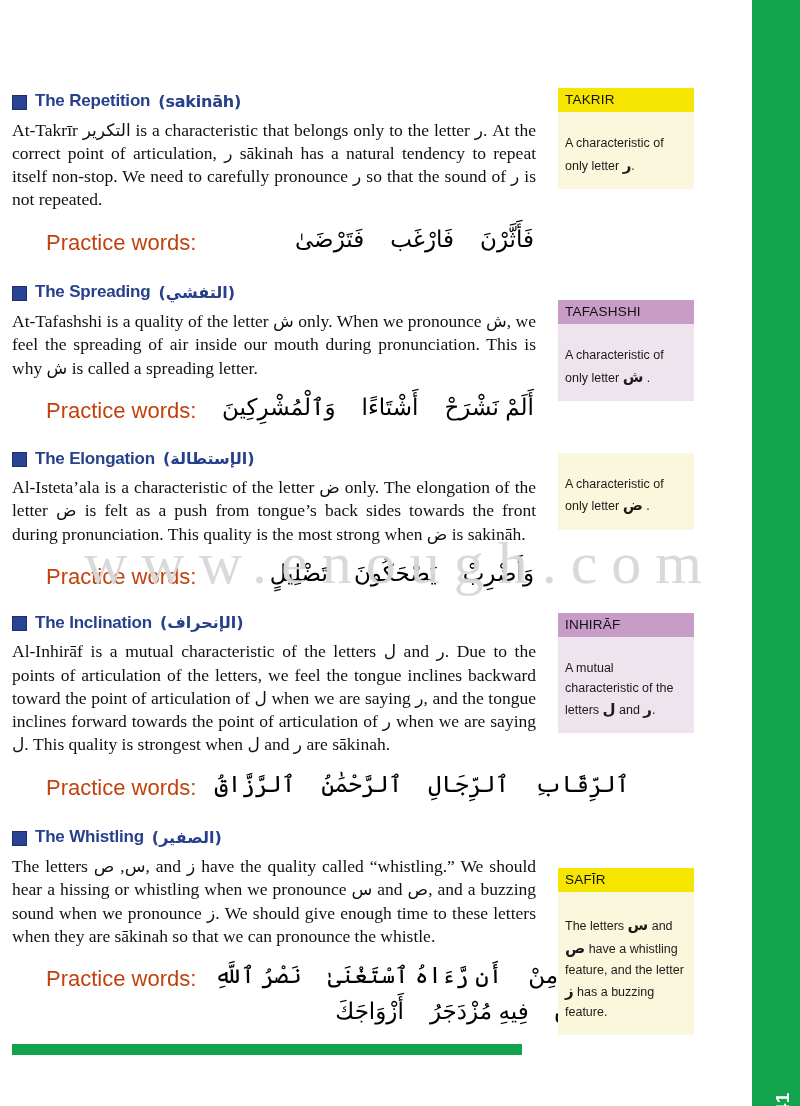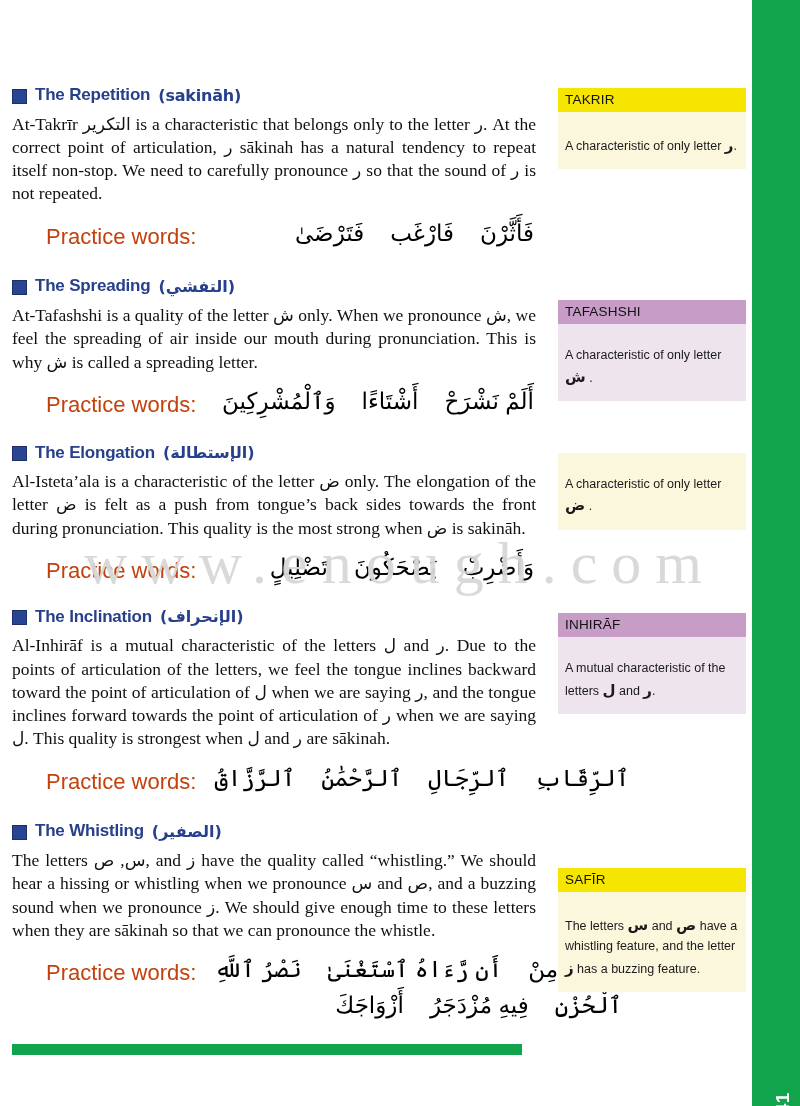--- a/index.html
+++ b/index.html
@@ -36,21 +36,21 @@
     gap:14px;
     padding-left:26px;
     box-sizing:border-box;
     direction:rtl;
   }
   .sidebar-green .vtext span{direction:ltr;}
 
   
   .content{
     position:absolute;
-    left:12px; top:8px;
+    left:12px; top:14px;
     width:524px;
     padding-top:78px;
   }
 
   .section{margin-bottom:2px;}
 
   h2.heading{
     margin:0 0 8px 0;
     font-family:"Liberation Sans", sans-serif;
     font-size:17px;
@@ -122,21 +122,21 @@
   #sec-repetition{padding-top:0;}
   #sec-spreading{margin-top:26px;}
   #sec-elongation{margin-top:24px;}
   #sec-inclination{margin-top:22px;}
   #sec-whistling{margin-top:26px;}
 
   
   .notebox{
     position:absolute;
     left:558px;
-    width:188px;
+    width:136px;
     font-family:"Liberation Sans", sans-serif;
   }
   .notebox .nb-title{
     font-size:13.5px;
     font-weight:normal;
     color:#111;
     padding:3px 7px 3px 7px;
     letter-spacing:0.2px;
     line-height:1.35;
   }

